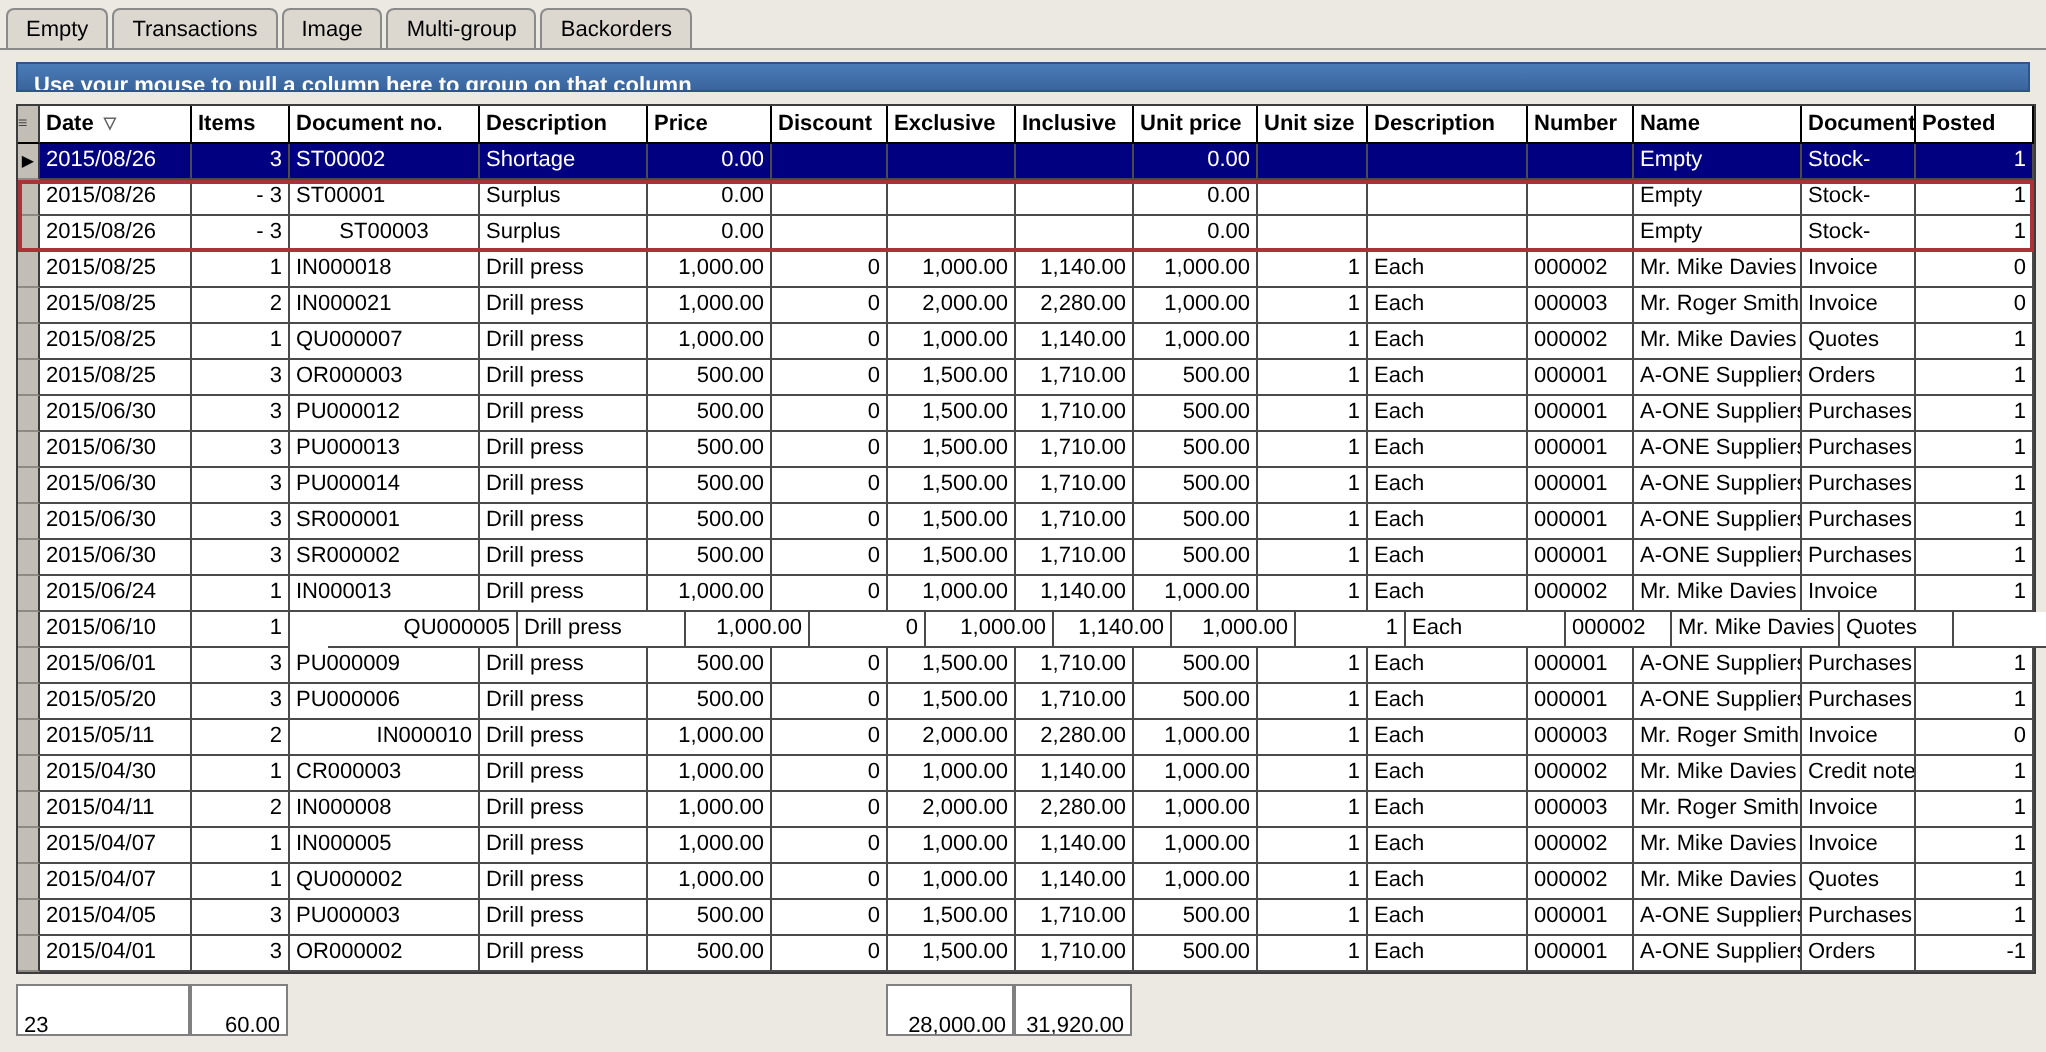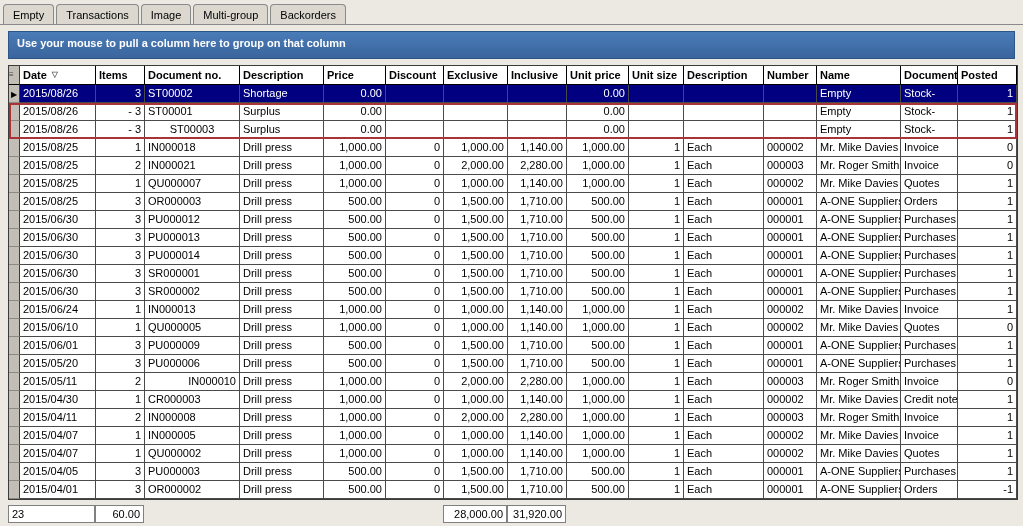--- a/index.html
+++ b/index.html
@@ -38,21 +38,21 @@
     position:relative;
   }
   
   .content {
     border-top:1px solid #8a8a8a;
     background:#ece9e2;
     padding:6px 8px 0 8px;
     height:501px;
   }
   .groupbar {
-    height:28px;
+    height:15px;
     line-height:22px;
     background:linear-gradient(#4a7cb8,#3a649c);
     border:1px solid #2d5587;
     color:#fff;
     font-weight:bold;
     padding-left:8px;
     margin-bottom:6px;
     white-space:nowrap;
     overflow:hidden;
   }
@@ -104,21 +104,21 @@
     pointer-events:none;
     z-index:4;
   }
   
   .footer { position:relative; height:20px; margin-top:5px; }
   .fbox {
     position:absolute; top:0;
     height:18px; line-height:16px;
     border:1px solid #808080;
     background:#fff;
-    padding:0 3px;
+    padding:12px 3px;
     overflow:hidden;
     white-space:nowrap;
   }
 </style>
 </head>
 <body>
 
 <div class="window">
   <div class="tabbar">
       <div class="tab">Empty</div>
@@ -414,21 +414,21 @@
           <div class="cell data-cell" style="width: 80px; text-align: left;">Each</div>
           <div class="cell data-cell" style="width: 53px; text-align: left;">000002</div>
           <div class="cell data-cell" style="width: 84px; text-align: left;">Mr. Mike Davies</div>
           <div class="cell data-cell" style="width: 57px; text-align: left;">Invoice</div>
           <div class="cell data-cell" style="width: 59px; text-align: right;">1</div>
         </div>
         <div class="grid-row data-row">
           <div class="cell marker" style="width: 11px;"></div>
           <div class="cell data-cell" style="width: 76px; text-align: left;">2015/06/10</div>
           <div class="cell data-cell" style="width: 49px; text-align: right;">1</div>
-          <div class="cell data-cell" style="width: 95px; text-align: left;">QU000005</div>
+          <div class="cell data-cell" style="width: 95px; text-align: right; margin-left: 19px;">QU000005</div>
           <div class="cell data-cell" style="width: 84px; text-align: left;">Drill press</div>
           <div class="cell data-cell" style="width: 62px; text-align: right;">1,000.00</div>
           <div class="cell data-cell" style="width: 58px; text-align: right;">0</div>
           <div class="cell data-cell" style="width: 64px; text-align: right;">1,000.00</div>
           <div class="cell data-cell" style="width: 59px; text-align: right;">1,140.00</div>
           <div class="cell data-cell" style="width: 62px; text-align: right;">1,000.00</div>
           <div class="cell data-cell" style="width: 55px; text-align: right;">1</div>
           <div class="cell data-cell" style="width: 80px; text-align: left;">Each</div>
           <div class="cell data-cell" style="width: 53px; text-align: left;">000002</div>
           <div class="cell data-cell" style="width: 84px; text-align: left;">Mr. Mike Davies</div>

